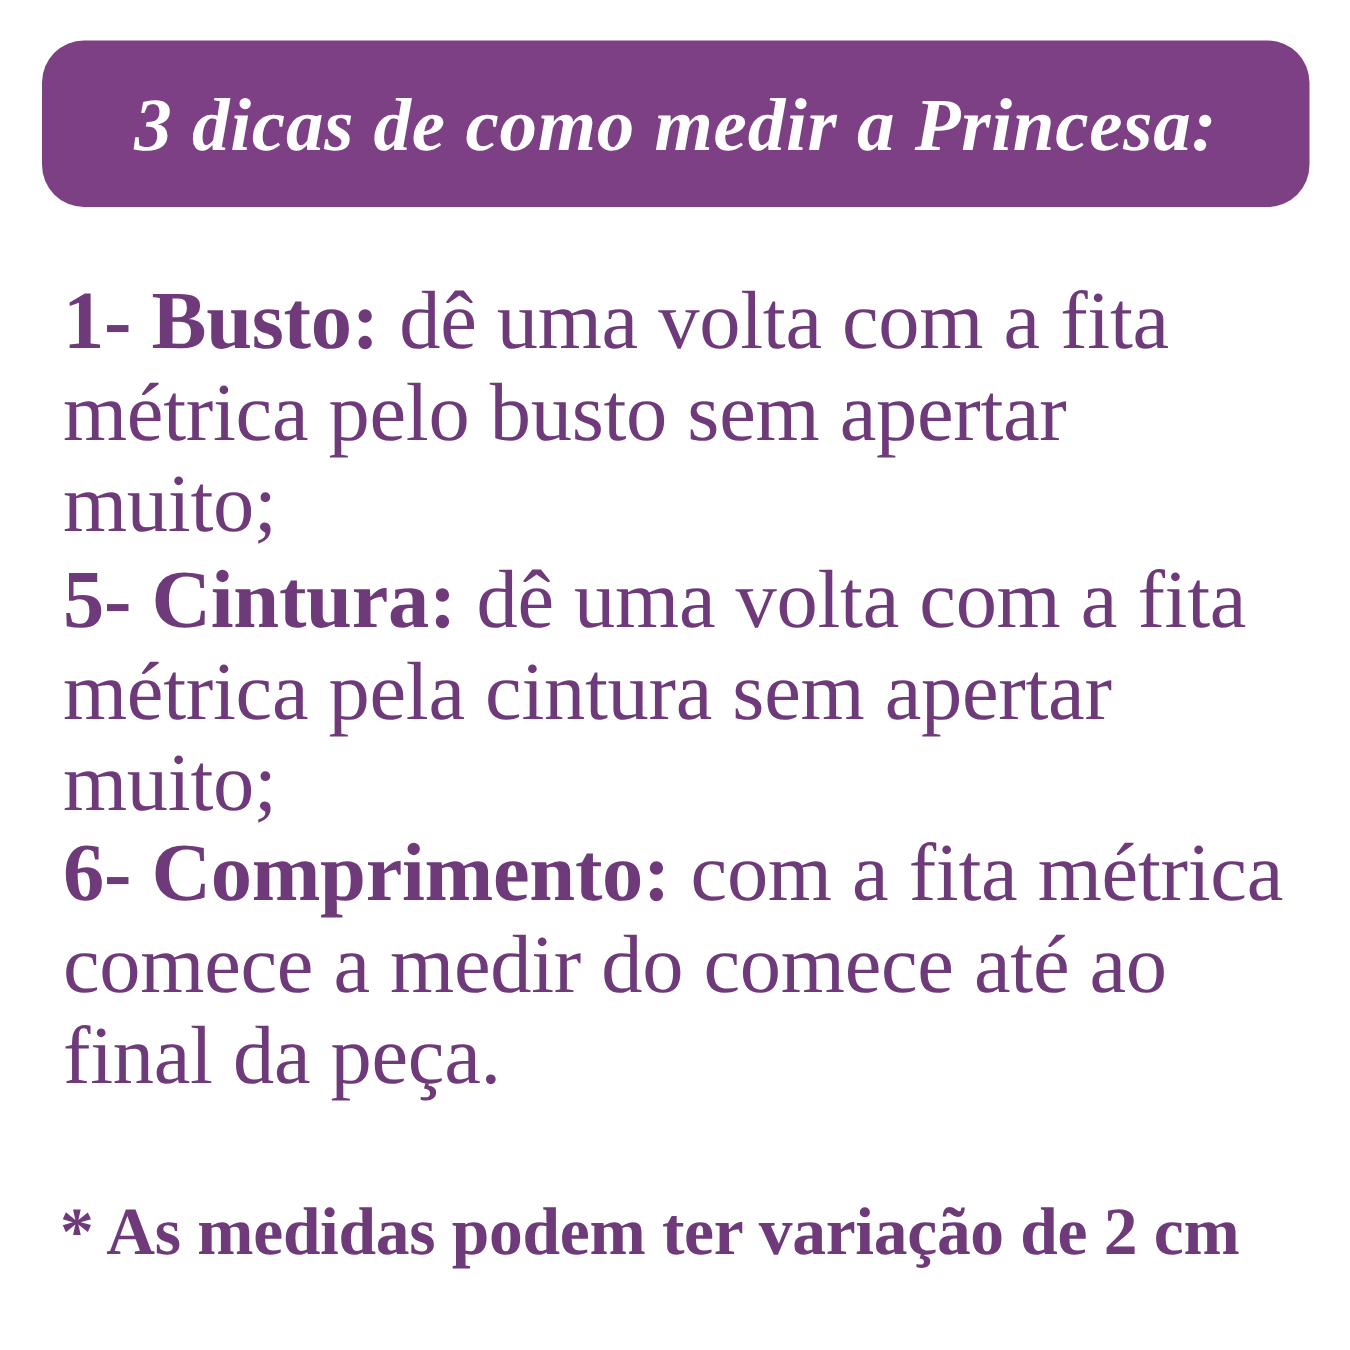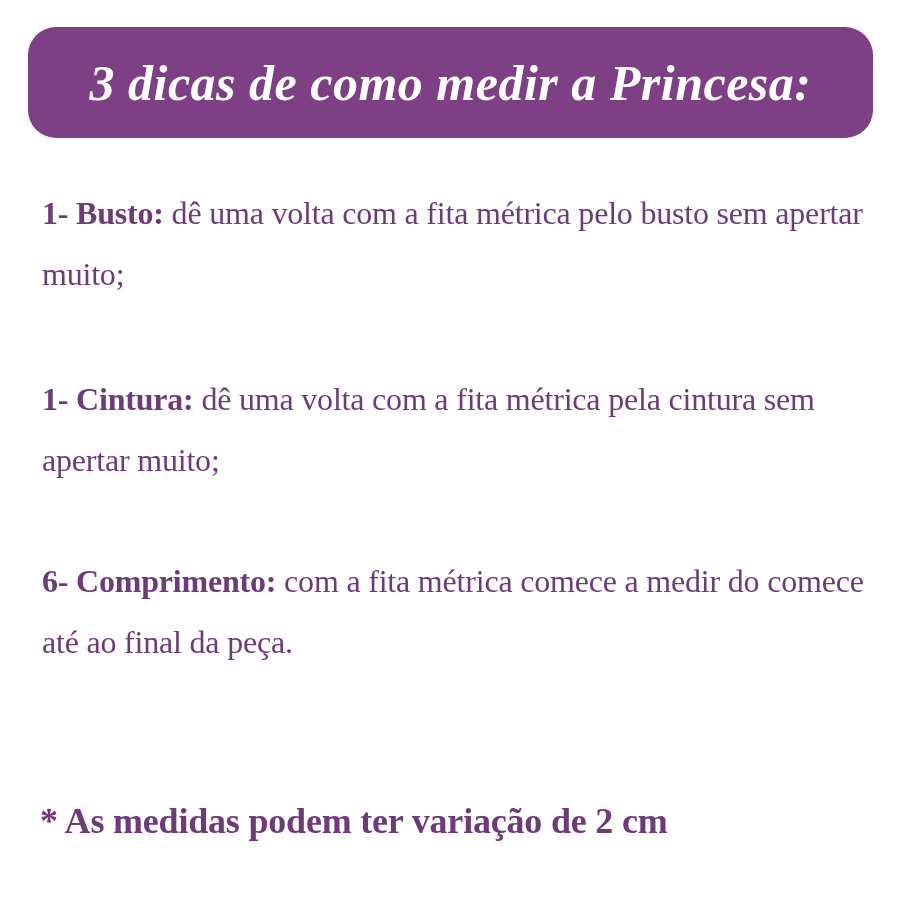--- a/index.html
+++ b/index.html
@@ -46,38 +46,38 @@
     position: absolute;
     left: 42px;
     top: 0;
     width: 823px;
   }
   .tip {
     position: absolute;
     left: 0;
     width: 823px;
     margin: 0;
-    font-size: 32px;
+    font-size: 55px;
     line-height: 61px;
     letter-spacing: -0.2px;
     color: var(--body-text, #6e3a7a);
   }
   .tip-1 { top: 183px; }
   .tip-2 { top: 369px; }
   .tip-3 { top: 551px; }
   .tip-label {
     font-weight: bold;
   }
   .footnote {
     position: absolute;
     left: 40px;
     top: 797px;
     width: 830px;
     margin: 0;
-    font-size: 36px;
+    font-size: 45px;
     line-height: 48px;
     font-weight: bold;
     letter-spacing: -0.2px;
     color: var(--body-text, #6e3a7a);
   }
 </style>
 </head>
 <body>
 
 <div class="page">
@@ -86,21 +86,21 @@
     <h1>3 dicas de como medir a Princesa:</h1>
   </div>
 
   <div class="tips">
     <p class="tip tip-1">
       <span class="tip-label">1- Busto:</span>
       <span class="tip-text">dê uma volta com a fita métrica pelo busto sem apertar muito;</span>
     </p>
 
     <p class="tip tip-2">
-      <span class="tip-label">1- Cintura:</span>
+      <span class="tip-label">5- Cintura:</span>
       <span class="tip-text">dê uma volta com a fita métrica pela cintura sem apertar muito;</span>
     </p>
 
     <p class="tip tip-3">
       <span class="tip-label">6- Comprimento:</span>
       <span class="tip-text">com a fita métrica comece a medir do comece até ao final da peça.</span>
     </p>
   </div>
 
   <p class="footnote">* As medidas podem ter variação de 2 cm</p>

